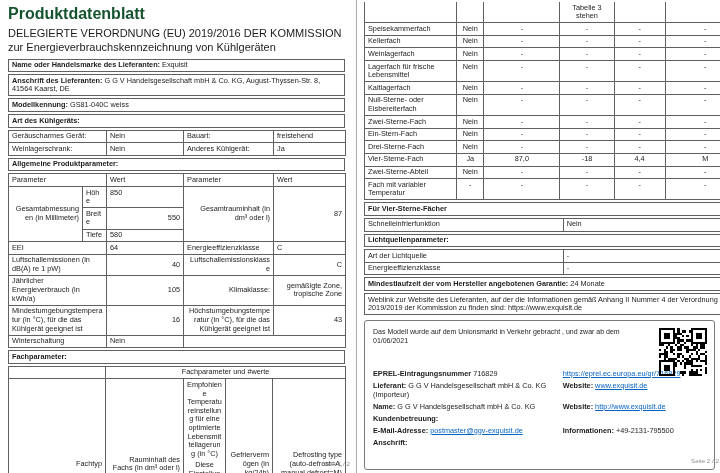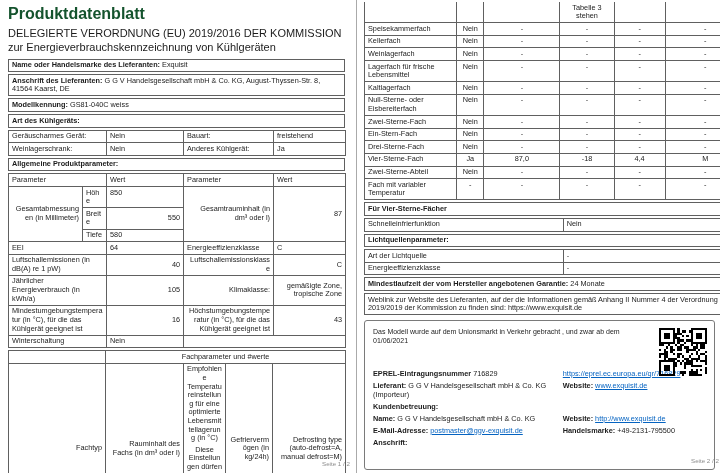--- a/index.html
+++ b/index.html
@@ -171,20 +171,27 @@
         <td class="vm">43</td>
       </tr>
       <tr>
         <td colspan="2">Winterschaltung</td>
         <td>Nein</td>
         <td colspan="2"></td>
       </tr>
     </tbody>
   </table>
 
+  <table class="t337 sec">
+      <tbody>
+    <tr>
+          <td>Fachparameter:</td>
+        </tr>
+  </tbody>
+    </table>
 
   <table class="t337">
     <colgroup>
         <col style="width:97px">
         <col style="width:78px">
         <col style="width:42px">
         <col style="width:47px">
         <col style="width:73px">
       </colgroup>
     <tbody>
@@ -644,41 +651,41 @@
         <span class="b">Lieferant:</span>
         <span>G G V Handelsgesellschaft mbH &amp; Co. KG (Importeur)</span>
       </div>
       <div class="mr">
         <span class="b">Website:</span>
         <a class="lnk" href="#">www.exquisit.de</a>
       </div>
     </div>
 
     <div class="mrow">
-      <div class="ml b">Kundenbetreuung:</div>
-    </div>
-
-    <div class="mrow">
       <div class="ml">
         <span class="b">Name:</span>
         <span>G G V Handelsgesellschaft mbH &amp; Co. KG</span>
       </div>
       <div class="mr">
         <span class="b">Website:</span>
         <a class="lnk" href="#">http://www.exquisit.de</a>
       </div>
+    </div>
+
+    <div class="mrow">
+      <div class="ml b">Kundenbetreuung:</div>
     </div>
 
     <div class="mrow">
       <div class="ml">
         <span class="b">E-Mail-Adresse:</span>
         <a class="lnk" href="#">postmaster@ggv-exquisit.de</a>
       </div>
       <div class="mr">
-        <span class="b">Handelsmarke:</span>
+        <span class="b">Informationen:</span>
         <span>+49-2131-795500</span>
       </div>
     </div>
 
     <div class="mrow">
       <div class="ml addr">
         <div class="b">Anschrift:</div>
 
       </div>
     </div>

